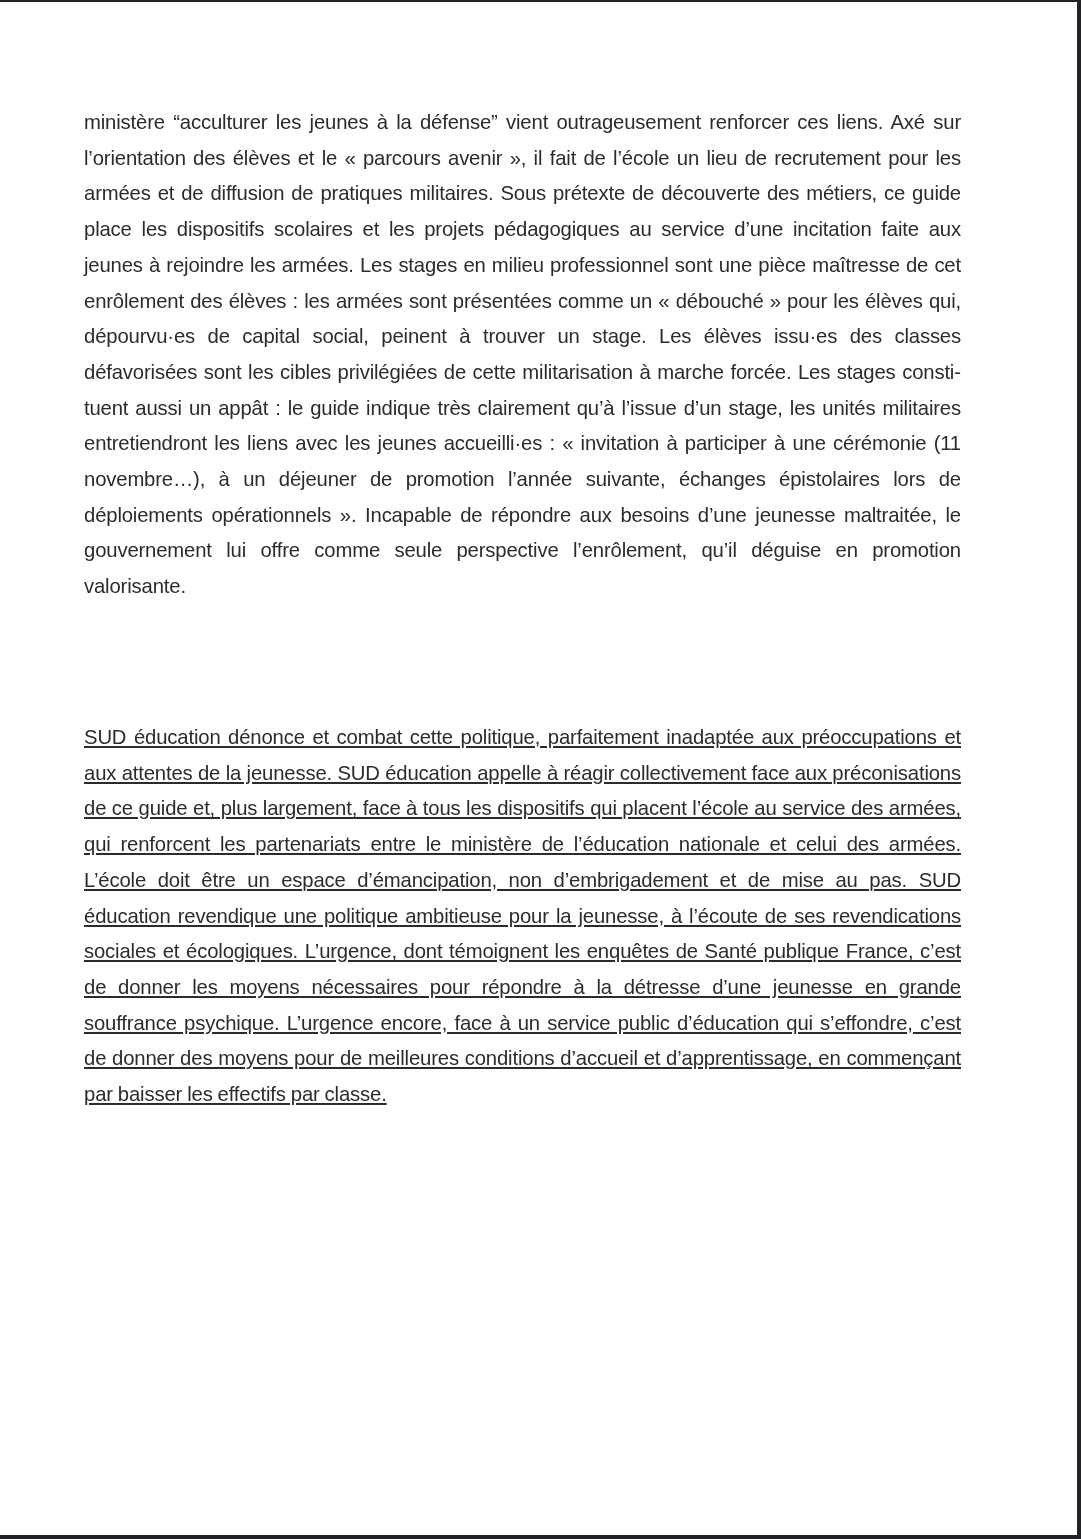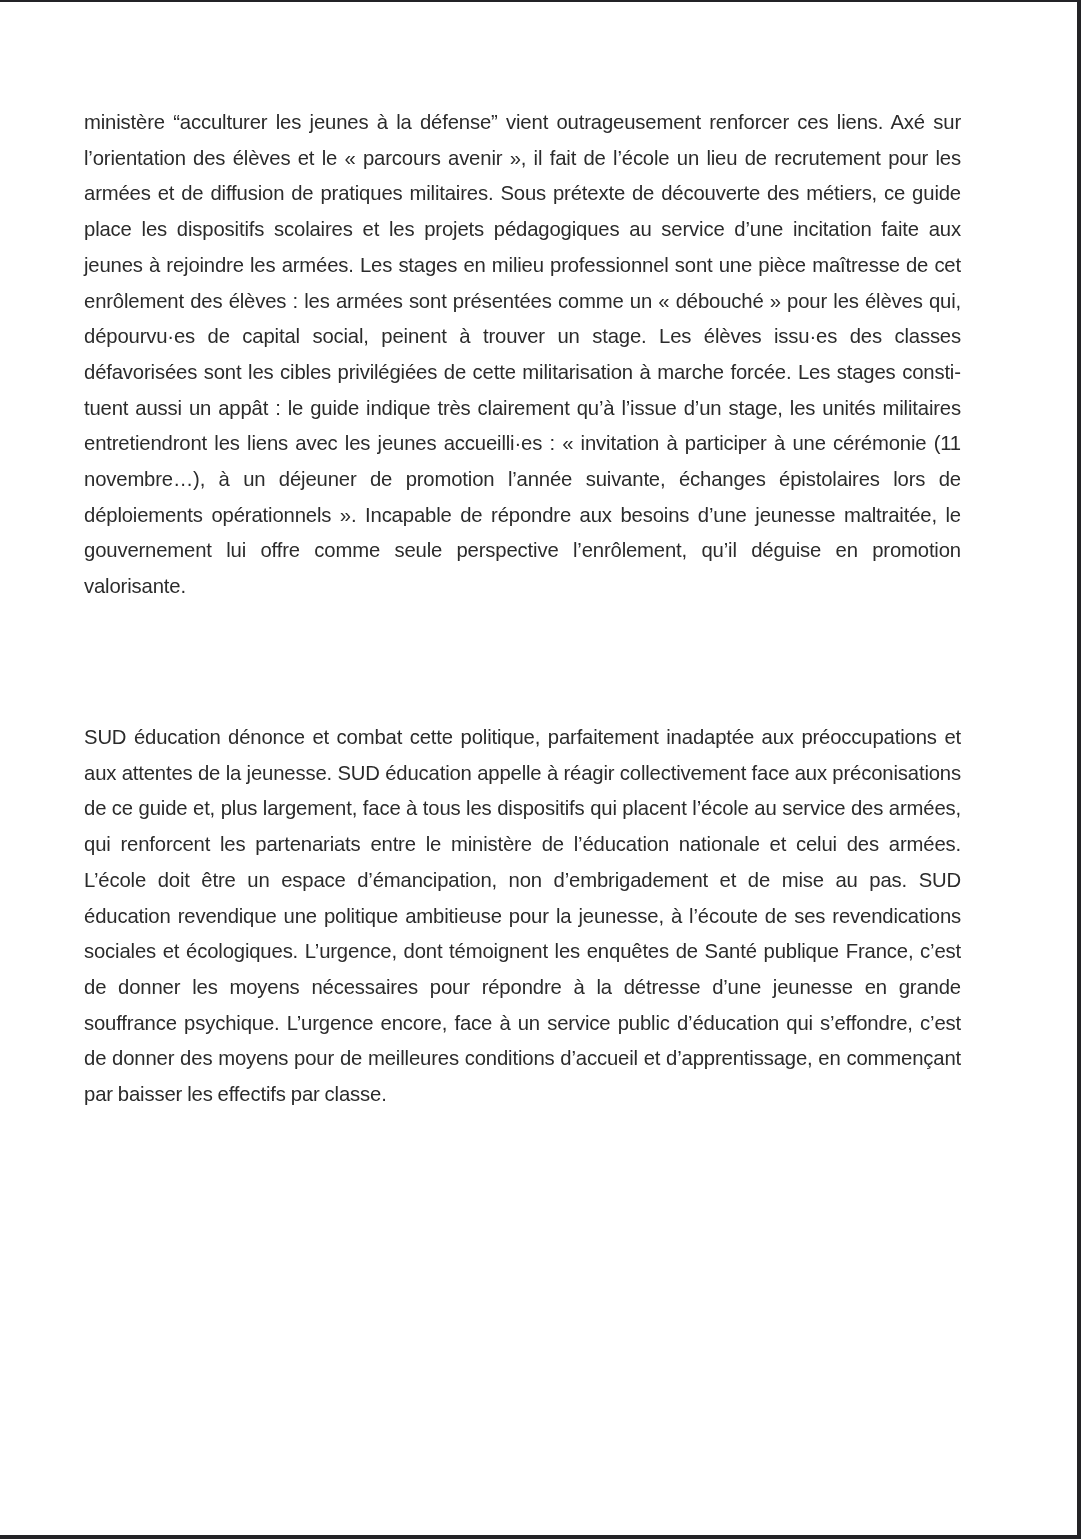--- a/index.html
+++ b/index.html
@@ -28,21 +28,21 @@
       margin: 0;
       font-family: "Liberation Sans", sans-serif;
       font-size: 20.3px;
       line-height: 35.7px;
       color: #2b2b2b;
       text-align: justify;
       letter-spacing: -0.15px;
       word-spacing: -0.5px;
     }
     #p1 { top: 103px; }
-    #p2 { top: 718px; }
+    #p2 { top: 718px; text-decoration: underline; }
   </style>
 </head>
 <body>
 
 <div class="page">
   <p id="p1" class="paragraph">ministère “acculturer les jeunes à la défense” vient outrageusement renforcer ces liens. Axé sur l’orientation des élèves et le « parcours avenir », il fait de l’école un lieu de recrutement pour les armées et de diffusion de pratiques militaires. Sous prétexte de découverte des métiers, ce guide place les dispositifs scolaires et les projets péda­gogiques au service d’une incitation faite aux jeunes à rejoindre les armées. Les stages en milieu professionnel sont une pièce maîtresse de cet enrôlement des élèves : les armées sont présentées comme un « débouché » pour les élèves qui, dépourvu·es de capital social, peinent à trouver un stage. Les élèves issu·es des classes défavorisées sont les cibles privilégiées de cette militarisation à marche forcée. Les stages consti­tuent aussi un appât : le guide indique très clairement qu’à l’issue d’un stage, les uni­tés militaires entretiendront les liens avec les jeunes accueilli·es : « invitation à partici­per à une cérémonie (11 novembre…), à un déjeuner de promotion l’année suivante, échanges épistolaires lors de déploiements opérationnels ». Incapable de répondre aux besoins d’une jeunesse maltraitée, le gouvernement lui offre comme seule pers­pective l’enrôlement, qu’il déguise en promotion valorisante.</p>
   <p id="p2" class="paragraph">SUD éducation dénonce et combat cette politique, parfaitement inadaptée aux préoc­cupations et aux attentes de la jeunesse. SUD éducation appelle à réagir collective­ment face aux préconisations de ce guide et, plus largement, face à tous les dispositifs qui placent l’école au service des armées, qui renforcent les partenariats entre le mi­nistère de l’éducation nationale et celui des armées. L’école doit être un espace d’émancipation, non d’embrigadement et de mise au pas. SUD éducation revendique une politique ambitieuse pour la jeunesse, à l’écoute de ses revendications sociales et écologiques. L’urgence, dont témoignent les enquêtes de Santé publique France, c’est de donner les moyens nécessaires pour répondre à la détresse d’une jeunesse en grande souffrance psychique. L’urgence encore, face à un service public d’éducation qui s’effondre, c’est de donner des moyens pour de meilleures conditions d’accueil et d’apprentissage, en commençant par baisser les effectifs par classe.</p>
 </div>
 
 </body></html>

